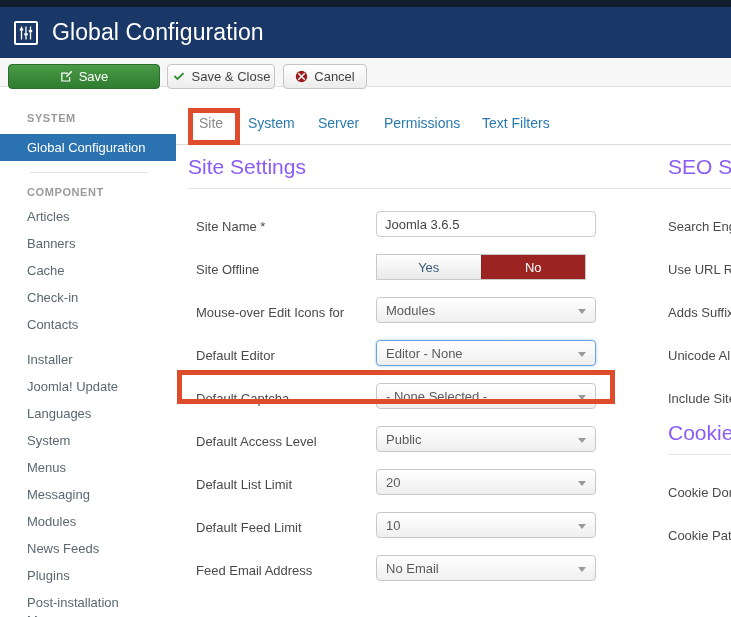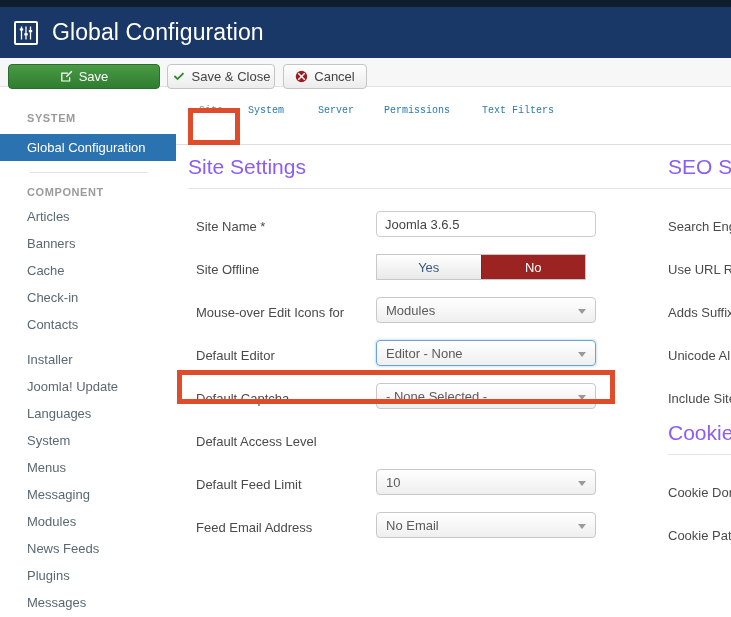--- a/index.html
+++ b/index.html
@@ -90,22 +90,22 @@
     position: absolute; left: 176px; top: 95px; right: 0; bottom: 0;
     background: #ffffff; overflow: hidden;
   }
 
   
   #tabs {
     position: absolute; left: 0; top: 0; width: 555px; height: 50px;
     border-bottom: 1px solid #dddddd;
   }
   .tab {
-    position: absolute; top: 10px;
-    font-size: 10px; color: #2a7ab0; cursor: pointer; white-space: nowrap; font-family: Liberation Mono, monospace;
+    position: absolute; top: 20px;
+    font-size: 14px; color: #2a7ab0; cursor: pointer; white-space: nowrap;
   }
   .tab.active { color: #888888; }
 
   
   .hl-box {
     position: absolute; border: 5px solid #de4c2c; pointer-events: none;
   }
 
   
   .col { position: absolute; top: 60px; }
@@ -269,20 +269,21 @@
     <span>Menus</span></div>
   <div class="side-item" style="margin-bottom:12px">
     <span>Messaging</span></div>
   <div class="side-item" style="margin-bottom:12px">
     <span>Modules</span></div>
   <div class="side-item" style="margin-bottom:12px">
     <span>News Feeds</span></div>
   <div class="side-item" style="margin-bottom:12px">
     <span>Plugins</span></div>
   <div class="side-item">
+    <div>Post-installation</div>
     <div style="margin-top:3px">Messages</div>
   </div>
 
 </div>
 
 <div id="content">
 
   <div id="tabs">
     <div class="tab active" style="left:23px">
       <span>Site</span></div>
@@ -344,22 +345,37 @@
       <div class="fctrl">
         <div class="fsel">
           <span class="selv">- None Selected -</span>
           <span class="caret"></span>
         </div>
       </div>
     </div>
 
     <div class="frow">
       <div class="flabel">Default Access Level</div>
-    </div>
-
+      <div class="fctrl">
+        <div class="fsel">
+          <span class="selv">Public</span>
+          <span class="caret"></span>
+        </div>
+      </div>
+    </div>
+
+    <div class="frow">
+      <div class="flabel">Default List Limit</div>
+      <div class="fctrl">
+        <div class="fsel">
+          <span class="selv">20</span>
+          <span class="caret"></span>
+        </div>
+      </div>
+    </div>
 
     <div class="frow">
       <div class="flabel">Default Feed Limit</div>
       <div class="fctrl">
         <div class="fsel">
           <span class="selv">10</span>
           <span class="caret"></span>
         </div>
       </div>
     </div>

